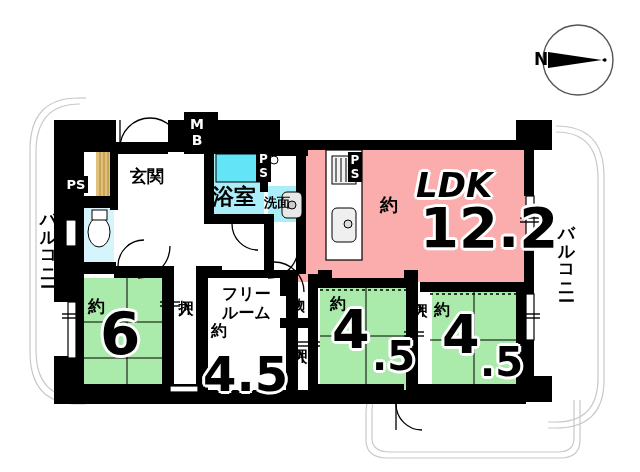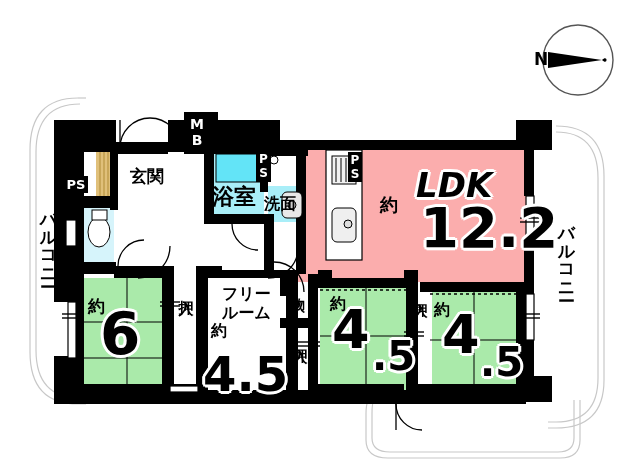--- a/index.html
+++ b/index.html
@@ -285,21 +285,21 @@
 <div class="lbl stroked" style="left:372px; top:336px; font-size:40px;">.5</div>
 
 <div class="lbl" style="left:434px; top:302px; font-size:16px;">約</div>
 <div class="lbl stroked" style="left:442px; top:308px; font-size:54px;">4</div>
 <div class="lbl stroked" style="left:480px; top:342px; font-size:40px;">.5</div>
 
 <div class="lbl" style="left:130px; top:168px; font-size:17px;">玄関</div>
 
 <div class="lbl" style="left:212px; top:186px; font-size:22px;">浴室</div>
 
-<div class="lbl" style="left:264px; top:196px; font-size:16px;">洗面</div>
+<div class="lbl" style="left:264px; top:196px; font-size:13px;">洗面</div>
 
 <div class="psbox vert" style="left:188px; top:114px; width:18px; height:36px; font-size:14px;">
   <span>MB</span>
 </div>
 
 <div class="psbox" style="left:64px; top:176px; width:24px; height:17px; font-size:13px;">
   <span>PS</span>
 </div>
 
 <div class="psbox vert" style="left:256px; top:150px; width:15px; height:32px; font-size:12px;">

